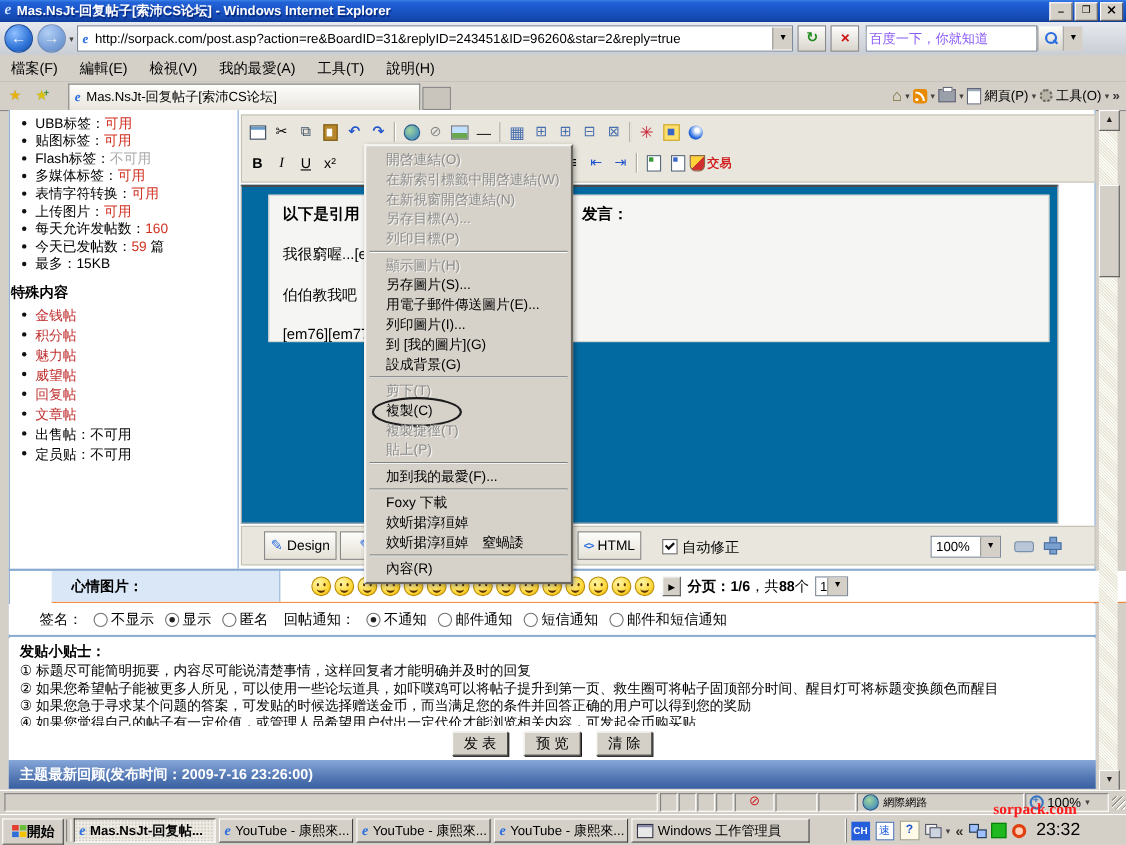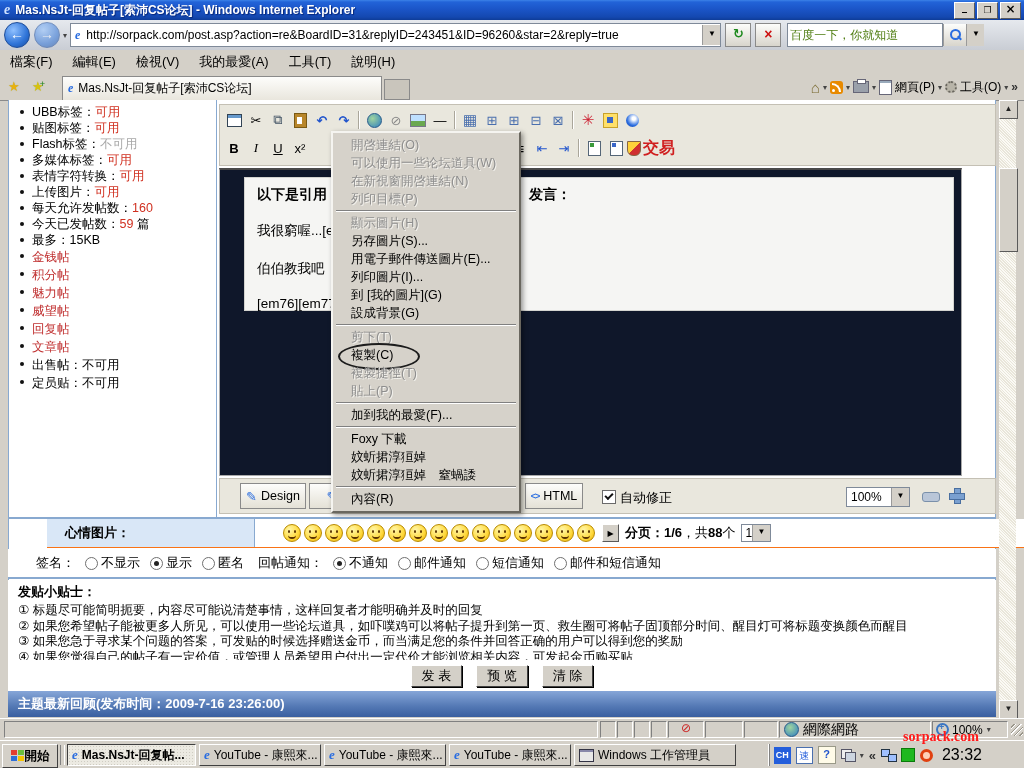--- a/index.html
+++ b/index.html
@@ -28,21 +28,21 @@
   .navbtn.dim{opacity:.55;}
   .addr-field{height:22px;background:#fff;border:1px solid #7f8a99;display:flex;align-items:center;flex:0 0 auto;}
   .addr-ic{font:italic bold 12px "Liberation Serif",serif;color:#2a6de0;margin:0 4px;}
   .addr-input{border:none;outline:none;font-size:12px;width:614px;font-family:"Liberation Sans",sans-serif;}
   .dd{width:17px;height:20px;background:#d4d0c8;border-left:1px solid #9a9a9a;text-align:center;line-height:18px;font-size:8px;}
   .sqbtn{width:24px;height:22px;margin-left:4px;background:linear-gradient(180deg,#fdfdfb,#d8d5cc);
          border:1px solid #8a8a8a;text-align:center;line-height:20px;}
   .refresh{color:#1e8a1e;font-weight:bold;}
   .stop{color:#cc1111;font-weight:bold;font-size:14px;}
   .search-field{height:22px;background:#fff;border:1px solid #7f8a99;margin-left:6px;display:flex;align-items:center;}
-  .search-input{border:none;outline:none;font-size:12px;color:#4d7c0f;width:150px;font-family:"Liberation Sans",sans-serif;}
+  .search-input{border:none;outline:none;font-size:12px;color:#8b5cf6;width:150px;font-family:"Liberation Sans",sans-serif;}
   .mag{width:22px;height:22px;text-align:center;position:relative;background:linear-gradient(180deg,#fdfdfb,#d8d5cc);border-left:1px solid #9a9a9a;}
   .mag::before{content:"";position:absolute;left:6px;top:5px;width:7px;height:7px;border:2px solid #2a6de0;border-radius:50%;}
   .mag::after{content:"";position:absolute;left:13px;top:13px;width:5px;height:2px;background:#2a6de0;transform:rotate(45deg);}
   
   #menurow{left:0;top:50px;width:1024px;height:24px;background:#d4d0c8;border-bottom:1px solid #9a9a9a;
            display:flex;align-items:center;font-size:13px;}
   .menu-item{padding:3px 10px;}
   
   #tabrow{left:0;top:74px;width:1024px;height:26px;background:#d4d0c8;border-bottom:1px solid #8a8a8a;}
   .star{position:absolute;top:5px;font-size:13px;color:#e8b10f;text-shadow:0 0 1px #9a7;}
@@ -99,23 +99,23 @@
   .g-globe{width:13px;height:13px;border-radius:50%;background:radial-gradient(circle at 35% 35%,#9fd49f,#2f7fc0);border:1px solid #265a8a;}
   .g-img{width:14px;height:11px;border:1px solid #778;background:linear-gradient(180deg,#bfe0ff 55%,#6aa84f 55%);}
   .g-flash{width:13px;height:13px;background:#ffe06a;border:1px solid #c9a22a;position:relative;}
   .g-flash::after{content:"";position:absolute;left:3px;top:3px;width:6px;height:6px;background:#3a66c8;}
   .g-comet{width:13px;height:13px;border-radius:50%;background:radial-gradient(circle at 60% 35%,#fff 15%,#2a6de0 60%,#153d9e);}
   .g-doc{width:11px;height:13px;background:#fff;border:1px solid #567;position:relative;}
   .g-doc.green::after{content:"";position:absolute;left:1px;top:1px;width:4px;height:4px;background:#3a9a3a;}
   .g-doc.blue::after{content:"";position:absolute;left:1px;top:1px;width:4px;height:4px;background:#3a66c8;}
   .g-shield{width:12px;height:13px;background:linear-gradient(135deg,#ffd23a 50%,#d03030 50%);border:1px solid #886644;border-radius:0 0 6px 6px;margin-right:2px;}
   .fmt-b{font-weight:bold;}.fmt-i{font-style:italic;font-family:"Liberation Serif",serif;}.fmt-u{text-decoration:underline;}
-  .trade{color:#d02020;font-weight:bold;font-size:16px;}
-  
-  #editorbox{left:219px;top:168px;width:743px;height:308px;background:#0f172a;border:1px solid #aaa;border-top:2px solid #4a4a4a;box-sizing:border-box;padding-left:12px;}
+  .trade{color:#d02020;font-weight:bold;font-size:11px;}
+  
+  #editorbox{left:219px;top:168px;width:743px;height:308px;background:#0369a1;border:1px solid #aaa;border-top:2px solid #4a4a4a;box-sizing:border-box;padding-left:12px;}
   #quotebox{position:absolute;left:24px;top:7px;width:708px;height:132px;background:#f5f5f3;border:1px solid #d4d4d0;}
   .q-line{position:absolute;left:12px;white-space:nowrap;font-size:13.5px;}
   .q-bold{font-weight:bold;font-size:14px;}
   
   #editbar{left:219px;top:478px;width:777px;height:36px;background:#e9e7dd;border:1px solid #c4c0b4;box-sizing:border-box;}
   .ebtn{position:absolute;top:4px;height:26px;background:linear-gradient(180deg,#fdfdfb,#e4e1d6);
         border:1px solid #8a8a8a;display:flex;align-items:center;justify-content:center;font-size:12.5px;gap:4px;box-sizing:border-box;}
   .pen{color:#2a6de0;font-size:13px;}
   .codeic{color:#2a6de0;font-size:9px;font-weight:bold;letter-spacing:-1px;}
   .chk{position:absolute;width:12px;height:12px;background:#fff;border:1px solid #6a6a6a;}
@@ -277,20 +277,21 @@
 <div class="abs" id="sidebar">
   <div class="sb-li"><span>UBB标签：</span><span class="v-red">可用</span></div>
   <div class="sb-li"><span>贴图标签：</span><span class="v-red">可用</span></div>
   <div class="sb-li"><span>Flash标签：</span><span class="v-gray">不可用</span></div>
   <div class="sb-li"><span>多媒体标签：</span><span class="v-red">可用</span></div>
   <div class="sb-li"><span>表情字符转换：</span><span class="v-red">可用</span></div>
   <div class="sb-li"><span>上传图片：</span><span class="v-red">可用</span></div>
   <div class="sb-li"><span>每天允许发帖数：</span><span class="v-red">160</span></div>
   <div class="sb-li"><span>今天已发帖数：</span><span class="v-red">59</span><span> 篇</span></div>
   <div class="sb-li"><span>最多：</span><span>15KB</span></div>
+  <div class="sb-head">特殊内容</div>
   <div class="sb-li sb-li2 sp-red">金钱帖</div>
   <div class="sb-li sb-li2 sp-red">积分帖</div>
   <div class="sb-li sb-li2 sp-red">魅力帖</div>
   <div class="sb-li sb-li2 sp-red">威望帖</div>
   <div class="sb-li sb-li2 sp-red">回复帖</div>
   <div class="sb-li sb-li2 sp-red">文章帖</div>
   <div class="sb-li sb-li2"><span>出售帖：</span><span>不可用</span></div>
   <div class="sb-li sb-li2"><span>定员贴：</span><span>不可用</span></div>
 </div>
 
@@ -470,21 +471,21 @@
   <div class="scell" style="left:617px;width:14px;"></div>
   <div class="scell" style="left:634px;width:14px;"></div>
   <div class="scell" style="left:651px;width:14px;"></div>
   <div class="scell" style="left:668px;width:34px;">
       <div class="eye">⊘</div>
     </div>
   <div class="scell" style="left:705px;width:36px;"></div>
   <div class="scell" style="left:744px;width:32px;"></div>
   <div class="scell" style="left:779px;width:150px;display:flex;align-items:center;">
     <span class="s-globe"></span>
-    <span style="font-size:14px;">網際網路</span>
+    <span style="font-size:10px;">網際網路</span>
   </div>
   <div class="scell zoomcell" style="left:932px;width:74px;">
     <span class="zmag"></span>
     <span>100%</span>
     <span class="ddv" style="margin-left:4px;">▾</span>
   </div>
   <div class="grip"></div>
 </div>
 
 <div class="abs" id="taskbar">
@@ -527,22 +528,23 @@
     <span style="font-weight:bold;color:#333;">«</span>
     <span class="g-net"></span>
     <span class="g-green"></span>
     <span class="g-red"></span>
     <span class="clock">23:32</span>
   </div>
 </div>
 
 <div class="abs" id="ctxmenu">
   <div class="cm-i dis">開啓連結(O)</div>
-  <div class="cm-i dis">可以使用一些论坛道具(W)</div>
+  <div class="cm-i dis">在新索引標籤中開啓連結(W)</div>
   <div class="cm-i dis">在新視窗開啓連結(N)</div>
+  <div class="cm-i dis">另存目標(A)...</div>
   <div class="cm-i dis">列印目標(P)</div>
   <div class="cm-sep"></div>
   <div class="cm-i dis">顯示圖片(H)</div>
   <div class="cm-i">另存圖片(S)...</div>
   <div class="cm-i">用電子郵件傳送圖片(E)...</div>
   <div class="cm-i">列印圖片(I)...</div>
   <div class="cm-i">到 [我的圖片](G)</div>
   <div class="cm-i">設成背景(G)</div>
   <div class="cm-sep"></div>
   <div class="cm-i dis">剪下(T)</div>

